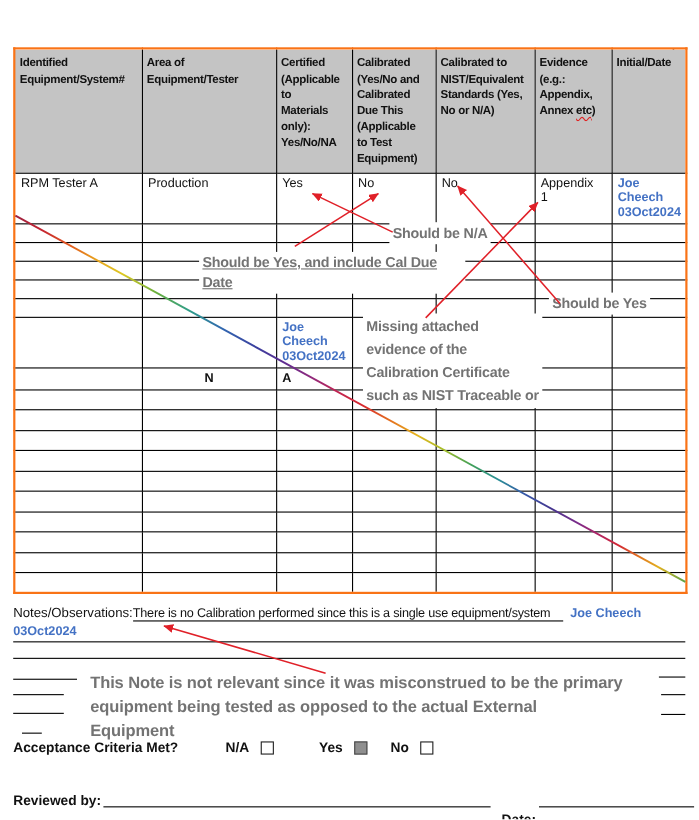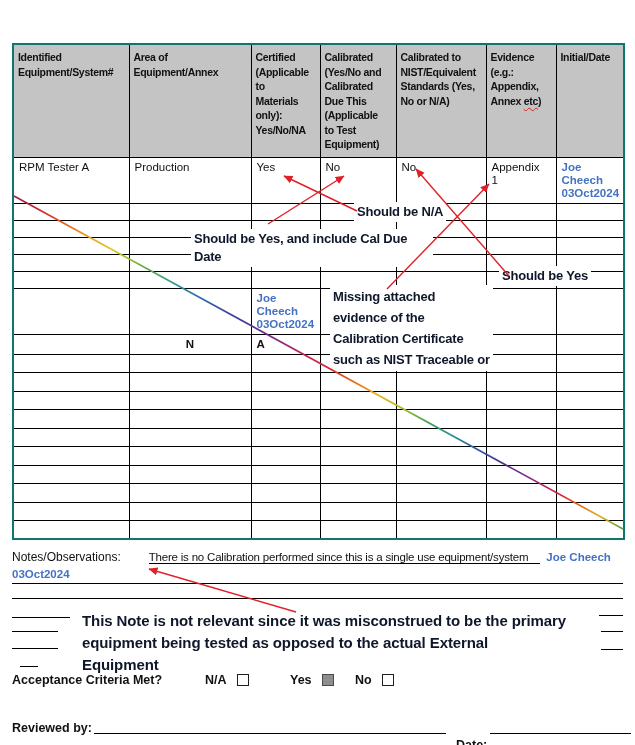--- a/index.html
+++ b/index.html
@@ -7,49 +7,49 @@
   body { font-family:"Liberation Sans", sans-serif; color:#111; }
   .page { position:relative; width:635px; height:745px; background:#fff; overflow:hidden; }
 
   .title { position:absolute; top:9px; left:0; right:0; text-align:center;
            font-size:12.5px; font-weight:bold; letter-spacing:-0.1px; }
   .page-label { position:absolute; top:11px; right:12px; font-size:12px;margin-top:32px; }
 
   
   table.equip { position:absolute; left:12px; top:43px; width:611px;
                 border-collapse:collapse; table-layout:fixed;
-                border:2px solid #0f766e; }
+                border:2px solid #f97316; }
   table.equip th, table.equip td { border:1px solid #000; vertical-align:top;
                 white-space:pre-line; overflow:hidden; }
   table.equip th { background:#c4c4c4; font-weight:bold; font-size:10.5px;
                 line-height:14.5px; text-align:left; padding:5px 4px;
                 letter-spacing:-0.3px; }
   table.equip td { font-size:11.5px; line-height:13px; padding:3px 5px; }
   table.equip td.blue, .blue { color:#4472c4; font-weight:bold; }
   .wavy { text-decoration:underline; text-decoration-style:wavy;
           text-decoration-color:#e02020; text-decoration-thickness:1px;
           text-underline-offset:2px; }
 
   
-  .ann { position:absolute; color:#0f172a; font-weight:bold; font-size:13px;
+  .ann { position:absolute; color:#737373; font-weight:bold; font-size:13px;
          line-height:18px; letter-spacing:-0.2px; white-space:pre-line;
          background:#fff; padding:1px 3px; }
   .ann-na        { left:354px; top:202px; }
-  .ann-yes-cal   { left:191px; top:229px; width:242px; }
+  .ann-yes-cal   { left:181px; top:229px; width:242px;text-decoration:underline; }
   .ann-yes       { left:499px; top:266px; }
   .ann-missing   { left:330px; top:285px; line-height:21px; }
   .ann-note      { left:79px;  top:609px; width:492px; font-size:15px;
                    line-height:22px; letter-spacing:-0.1px; }
 
   
   .notes-line1 { position:absolute; left:12px; top:550px; width:611px;
                  font-size:11.5px; white-space:nowrap; }
   .notes-label { font-weight:normal; font-size:12px; }
   .notes-text  { border-bottom:1px solid #000; padding-right:12px;
-                 letter-spacing:-0.2px;margin-left:28px; }
+                 letter-spacing:-0.2px; }
   .notes-name  { margin-left:6px; }
   .notes-line2 { position:absolute; left:12px; top:568px; width:611px; height:16px;
                  border-bottom:1px solid #000; font-size:11.5px; }
   .rule { position:absolute; border-bottom:1px solid #000; height:0; }
   .r3   { left:12px;  top:598px; width:611px; }
   .sL1  { left:12px;  top:617px; width:58px; }
   .sL2  { left:12px;  top:631px; width:46px; }
   .sL3  { left:12px;  top:648px; width:46px; }
   .sR1  { left:599px; top:615px; width:24px; }
   .sR2  { left:601px; top:631px; width:22px; }
@@ -93,21 +93,21 @@
       <col style="width:76px">
         <col style="width:90px">
         <col style="width:70px">
       <col style="width:68px">
     </colgroup>
     <thead>
       <tr style="height:112px">
         <th>Identified
 Equipment/System#</th>
         <th>Area of
-Equipment/Annex</th>
+Equipment/Tester</th>
         <th>Certified
 (Applicable
 to
 Materials
 only):
 Yes/No/NA</th>
         <th>Calibrated
 (Yes/No and
 Calibrated
 Due This

